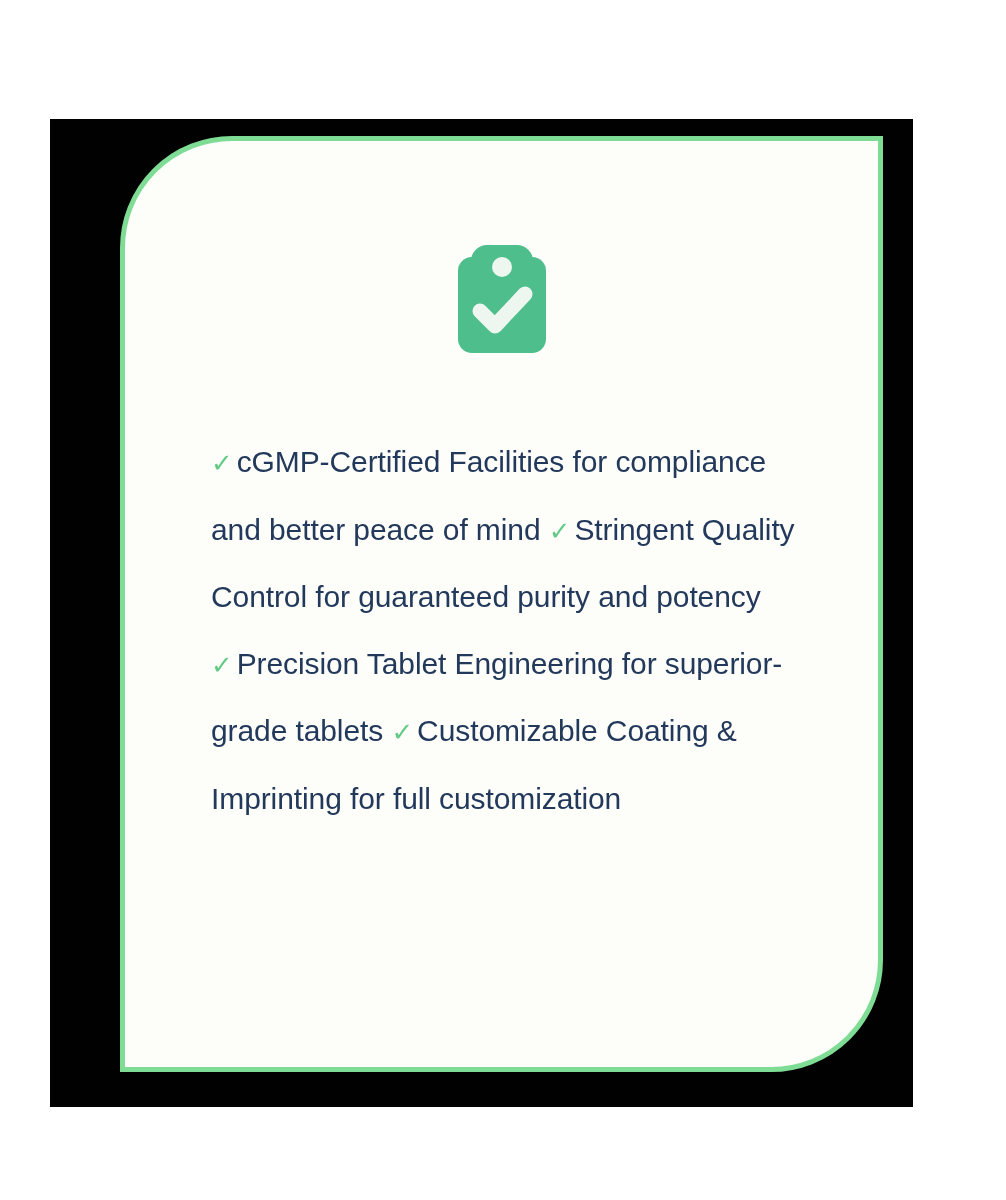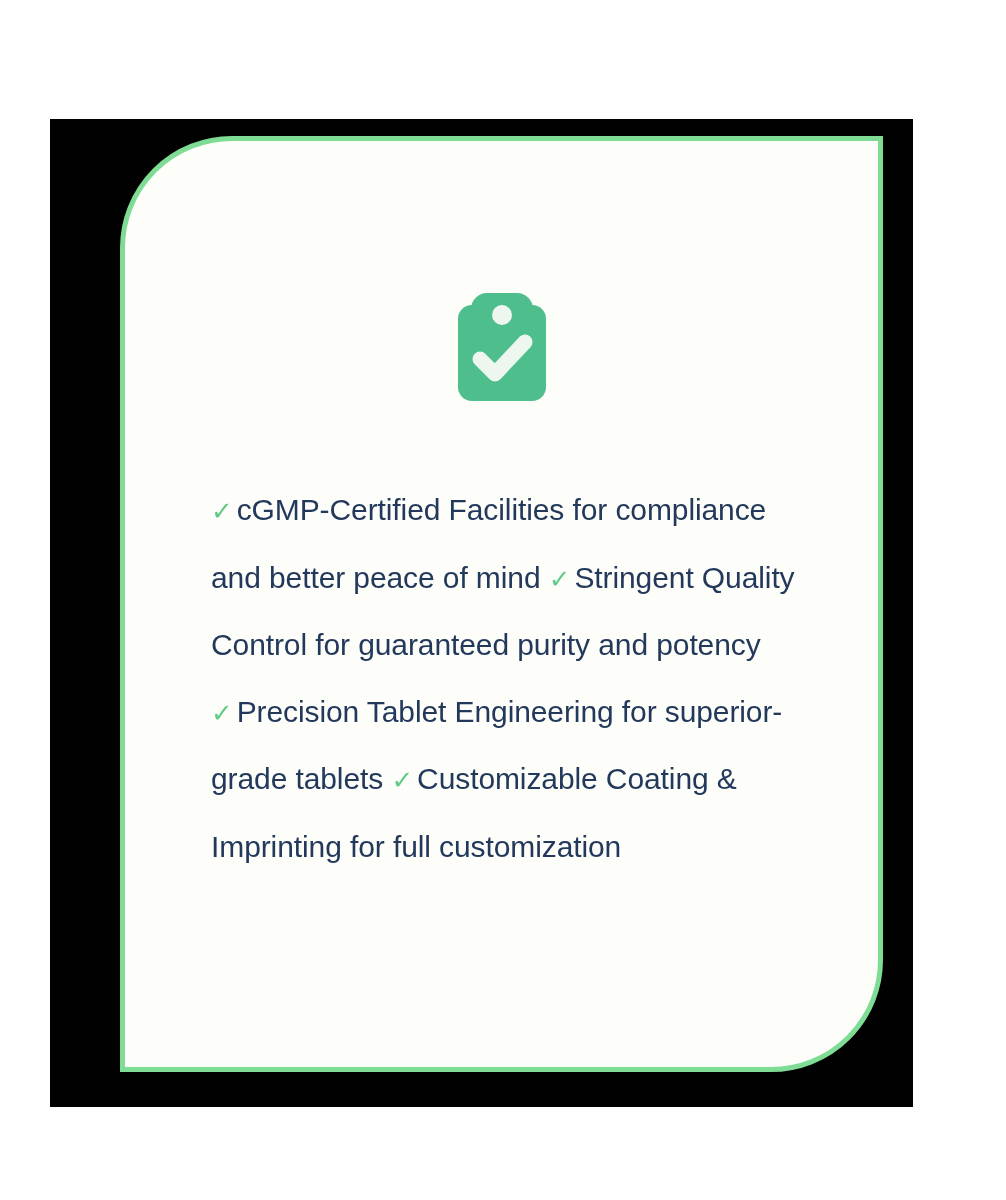--- a/index.html
+++ b/index.html
@@ -48,21 +48,20 @@
     border: 5px solid #7fdc95;
     border-radius: 112px 0 112px 0;
   }
 
   .card-inner {
     position: absolute;
     left: 0;
     top: 0;
     right: 0;
     bottom: 0;
-    margin-top: 48px;
   }
 
   
   .icon-wrap {
     position: absolute;
     left: 0;
     right: 0;
     top: 100px;
     display: flex;
     justify-content: center;

